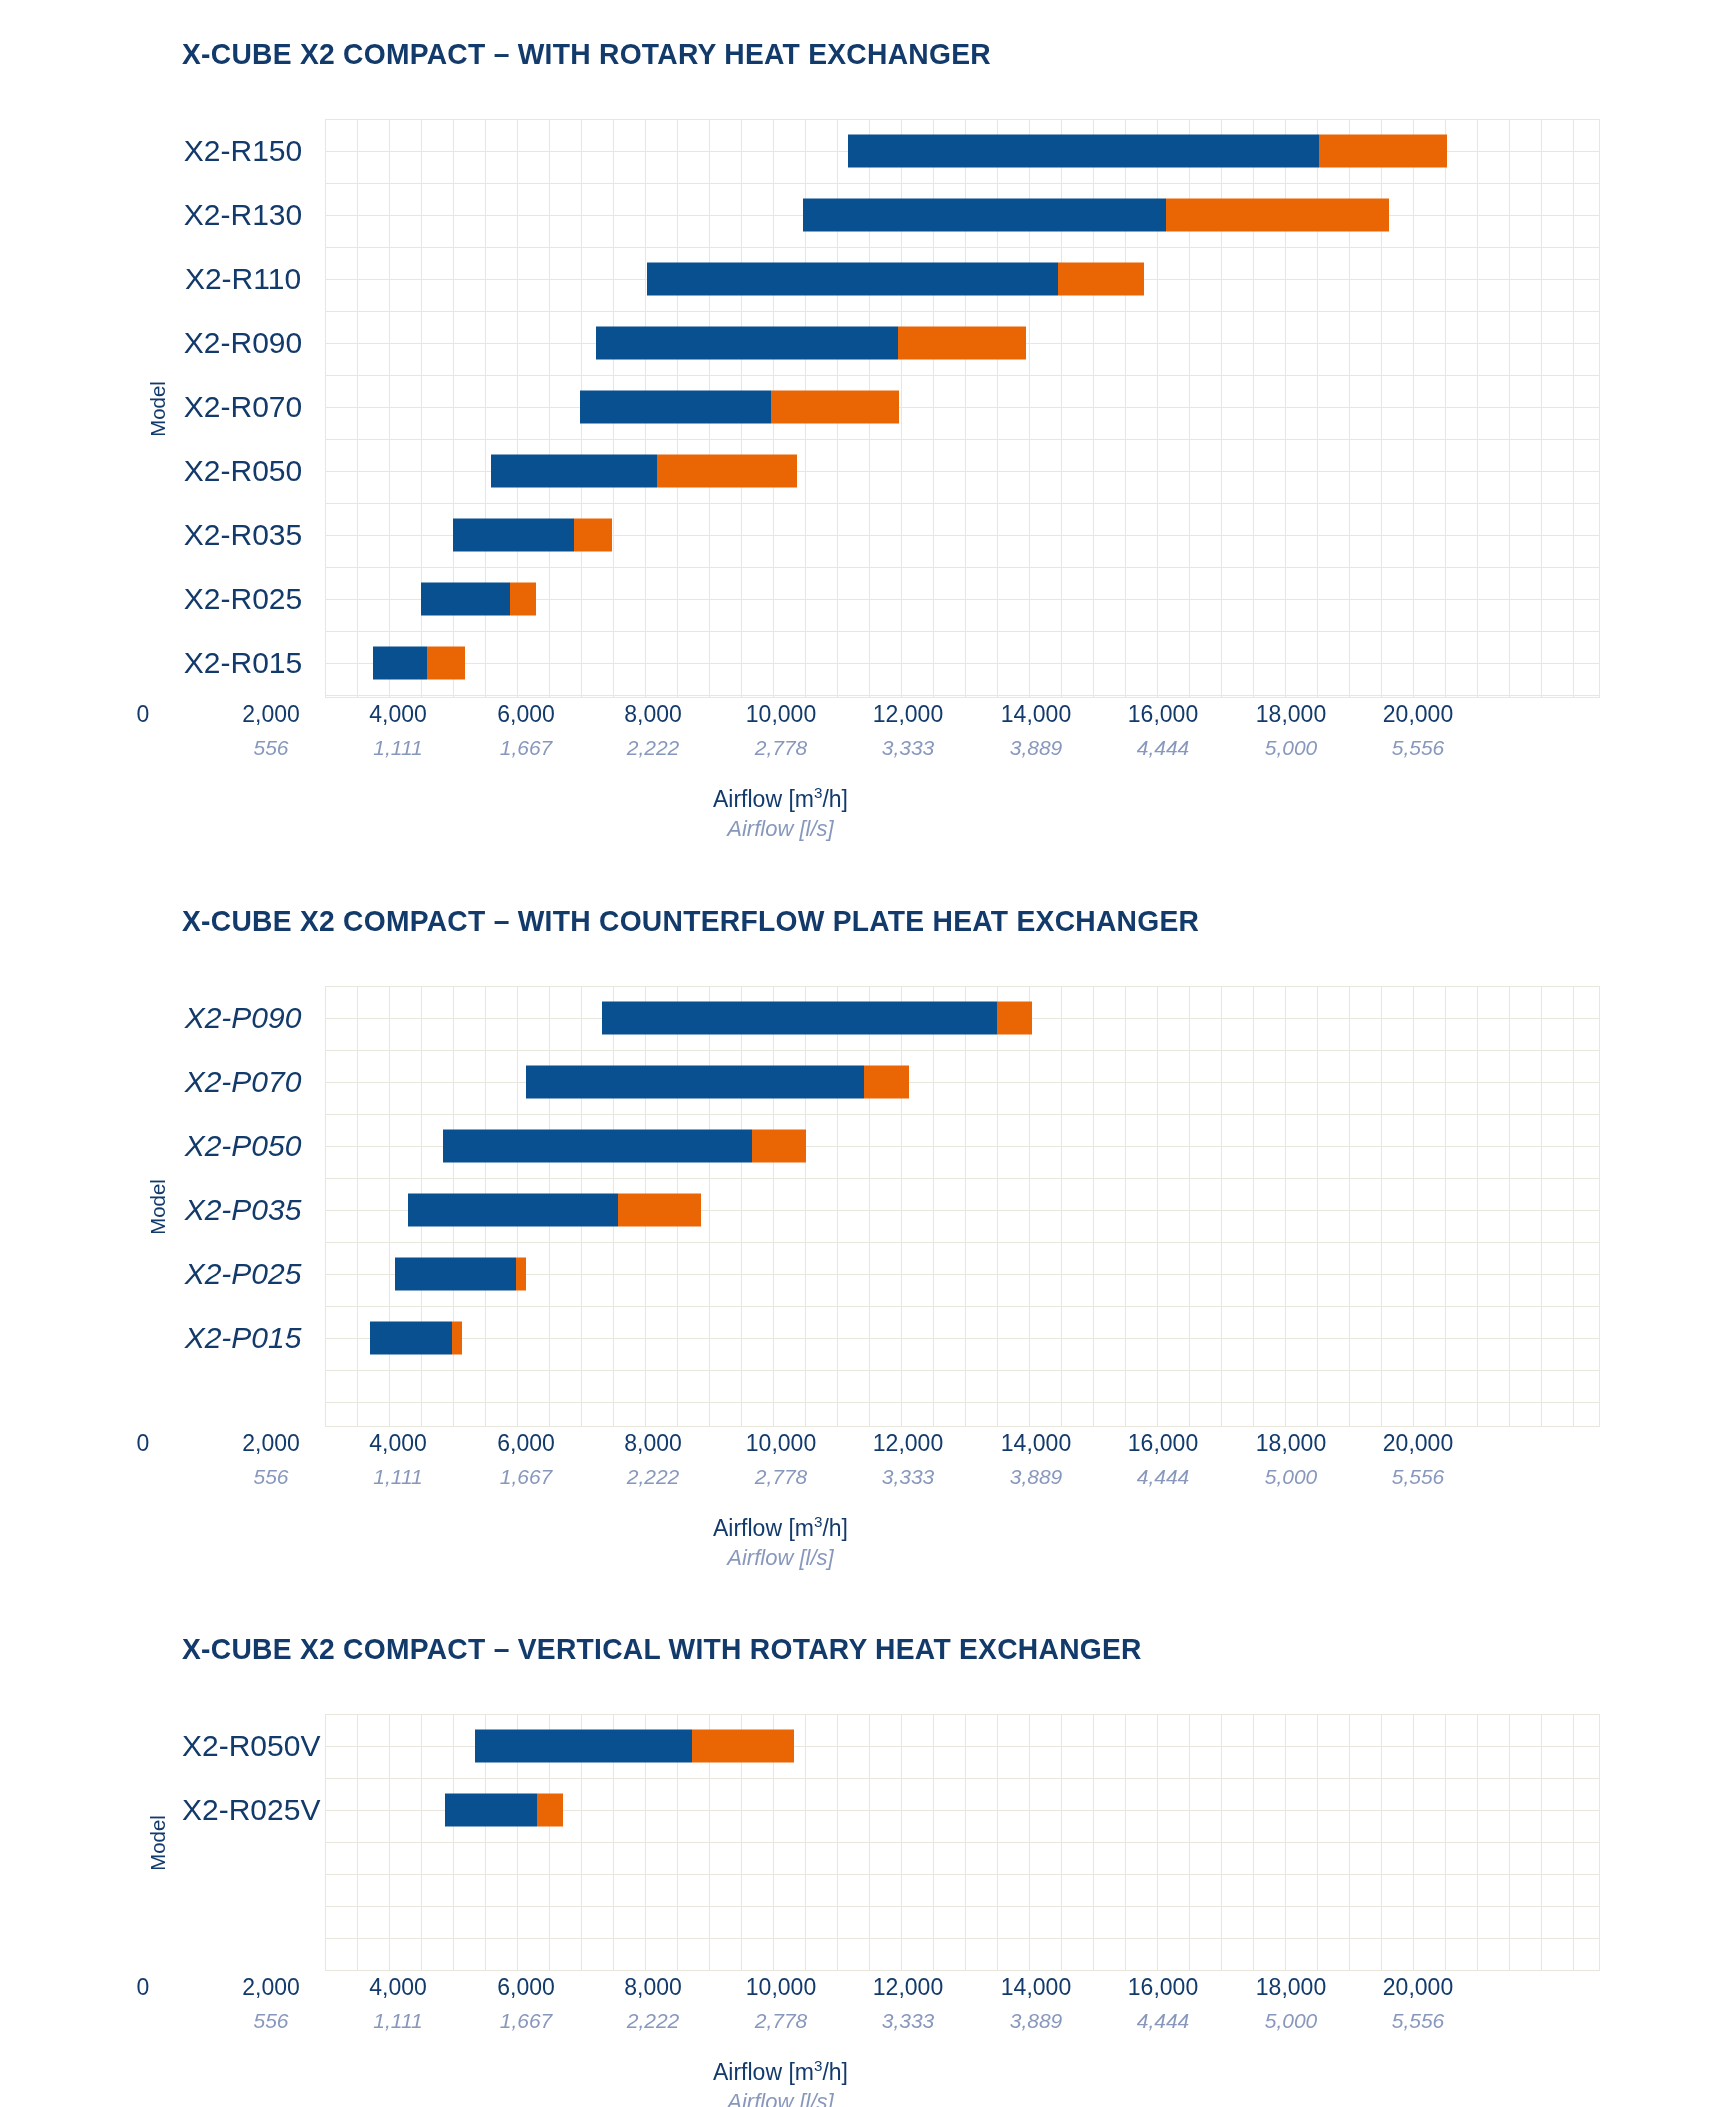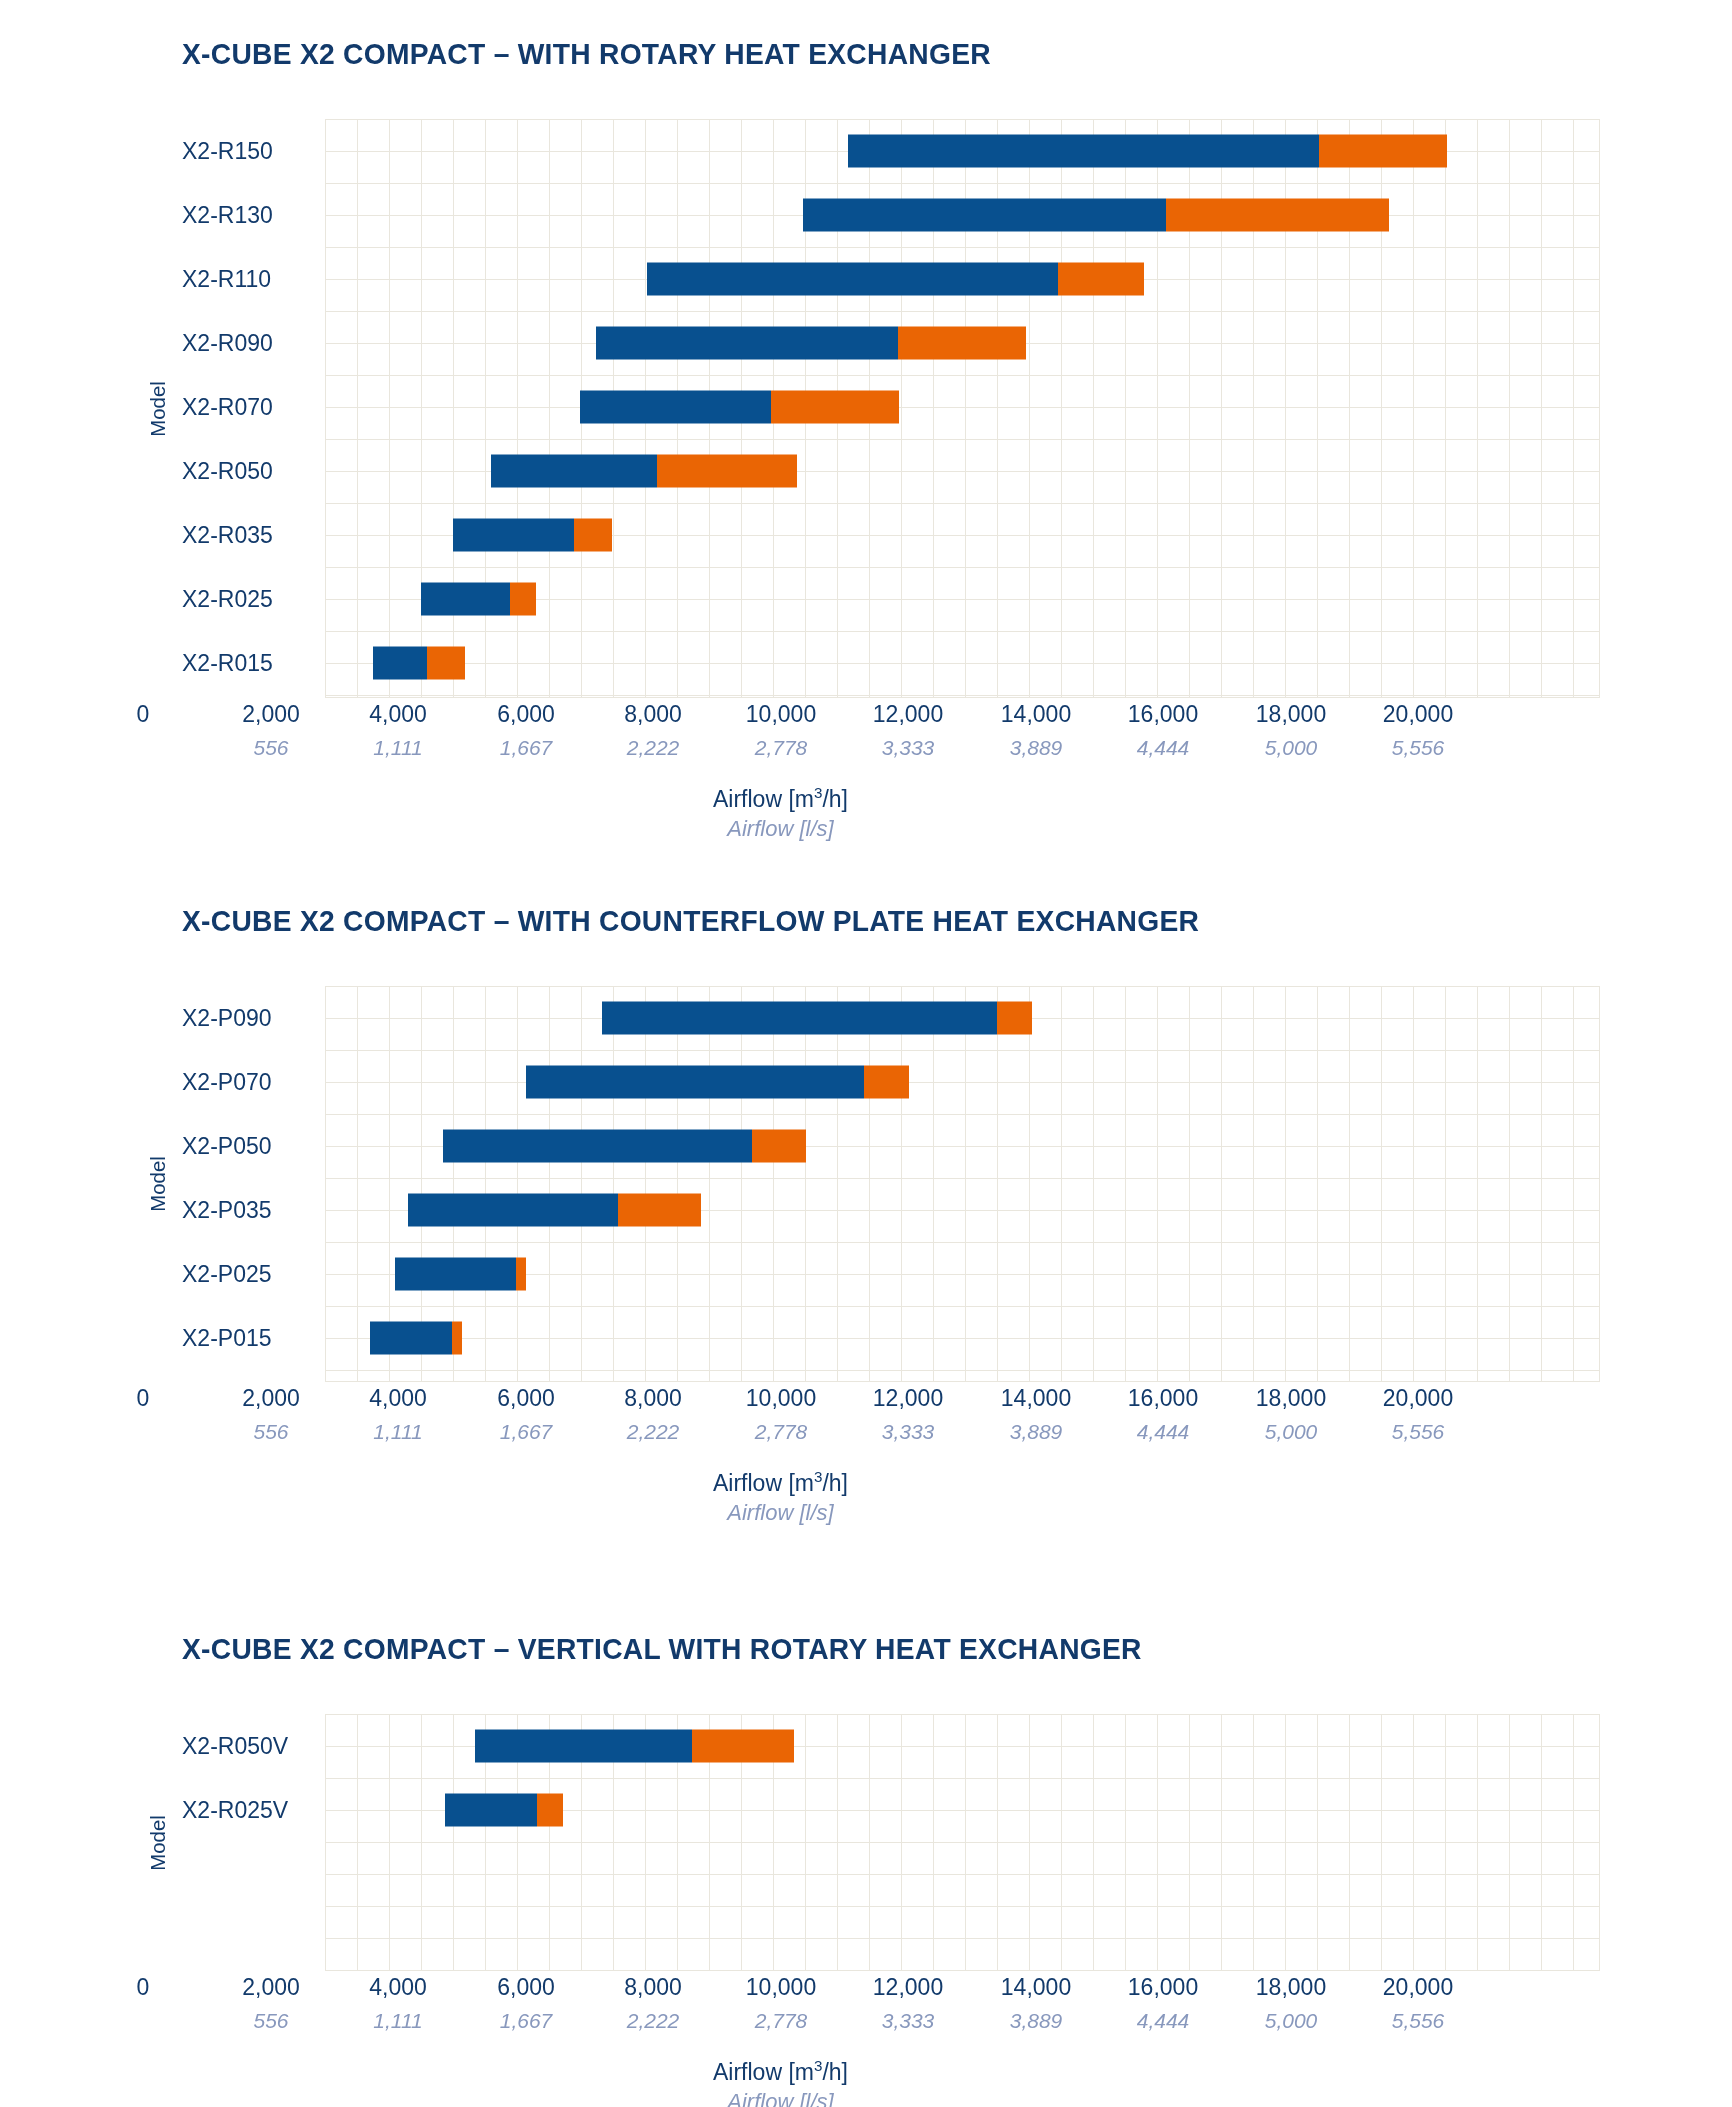--- a/index.html
+++ b/index.html
@@ -50,23 +50,23 @@
 
   .rows { position: relative; }
 
   .row {
     position: relative;
     display: flex;
     align-items: center;
   }
   .row-label {
     width: 143px;
-    text-align: left;
+    text-align: center;
     padding-right: 21px;
-    font-size: 23px;
+    font-size: 30px;
     color: #123a6b;
     white-space: nowrap;
     flex: 0 0 143px;
   }
   .row-track {
     position: relative;
     flex: 1 1 auto;
     height: 100%;
   }
 
@@ -286,21 +286,21 @@
         </div>
         <div class="axis-title" style="width: 1275px;">
           <span class="primary"><span>Airflow [m</span><sup>3</sup><span>/h]</span></span>
           <span class="secondary">Airflow [l/s]</span>
         </div>
       </div>
       <div class="chart-block" style="top: 904px;">
         <div class="chart-title">X-CUBE X2 COMPACT – WITH COUNTERFLOW PLATE HEAT EXCHANGER</div>
         <div class="plot-wrap" style="width: 1418px; margin-top: 48px;">
           <div class="y-axis-caption">Model</div>
-          <div class="rows" style="height: 396px;">
+          <div class="rows" style="height: 441px; font-style: italic;">
             <div class="plot-area"></div>
             <div class="row" style="height: 64px;">
               <div class="row-label">X2-P090</div>
               <div class="row-track">
                 <div class="bar" style="left: 277px; width: 430px;">
                   <div class="seg-blue" style="width: 395px; background: rgb(8, 80, 143);"></div>
                   <div class="seg-orange" style="width: 35px; background: rgb(234, 101, 4);"></div>
                 </div>
               </div>
             </div>

